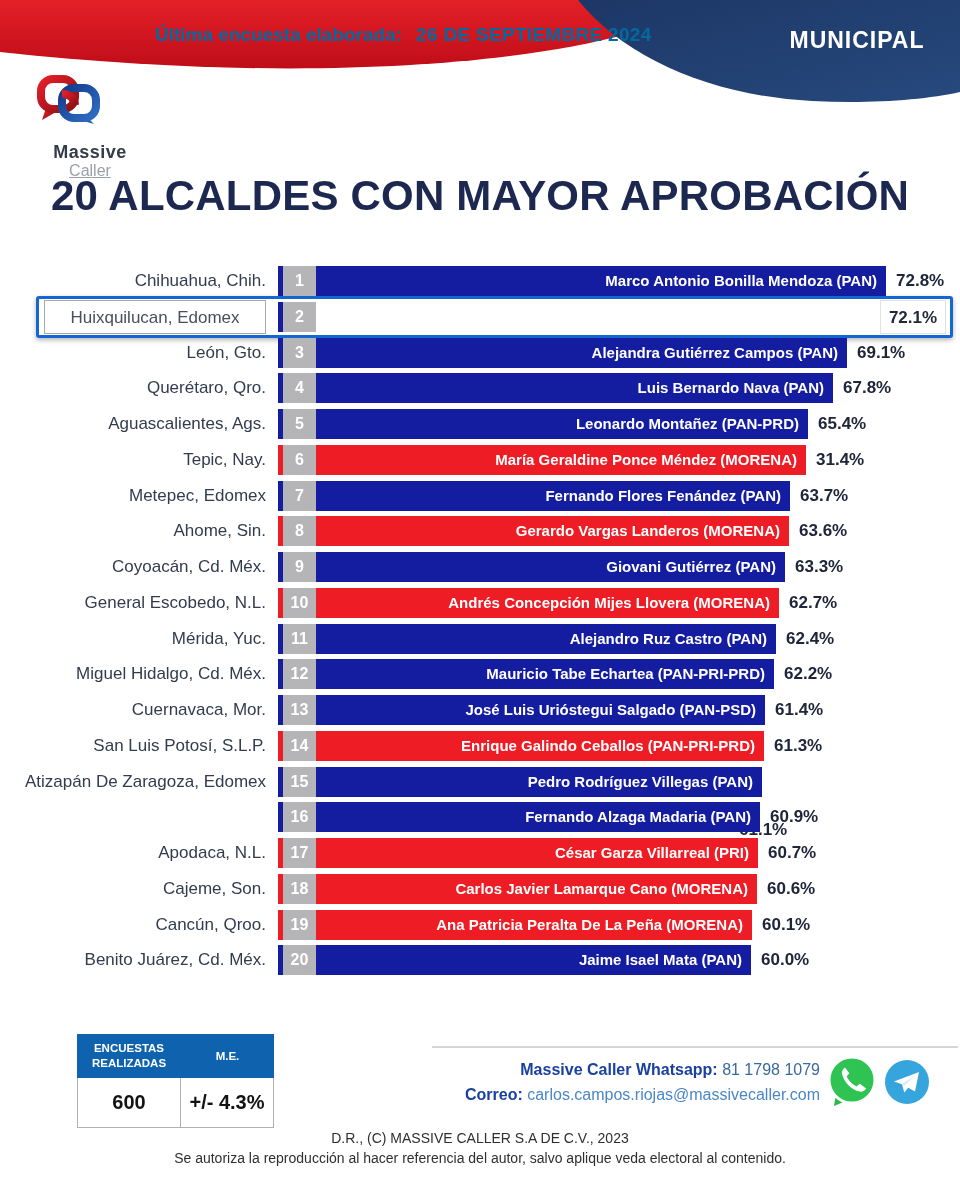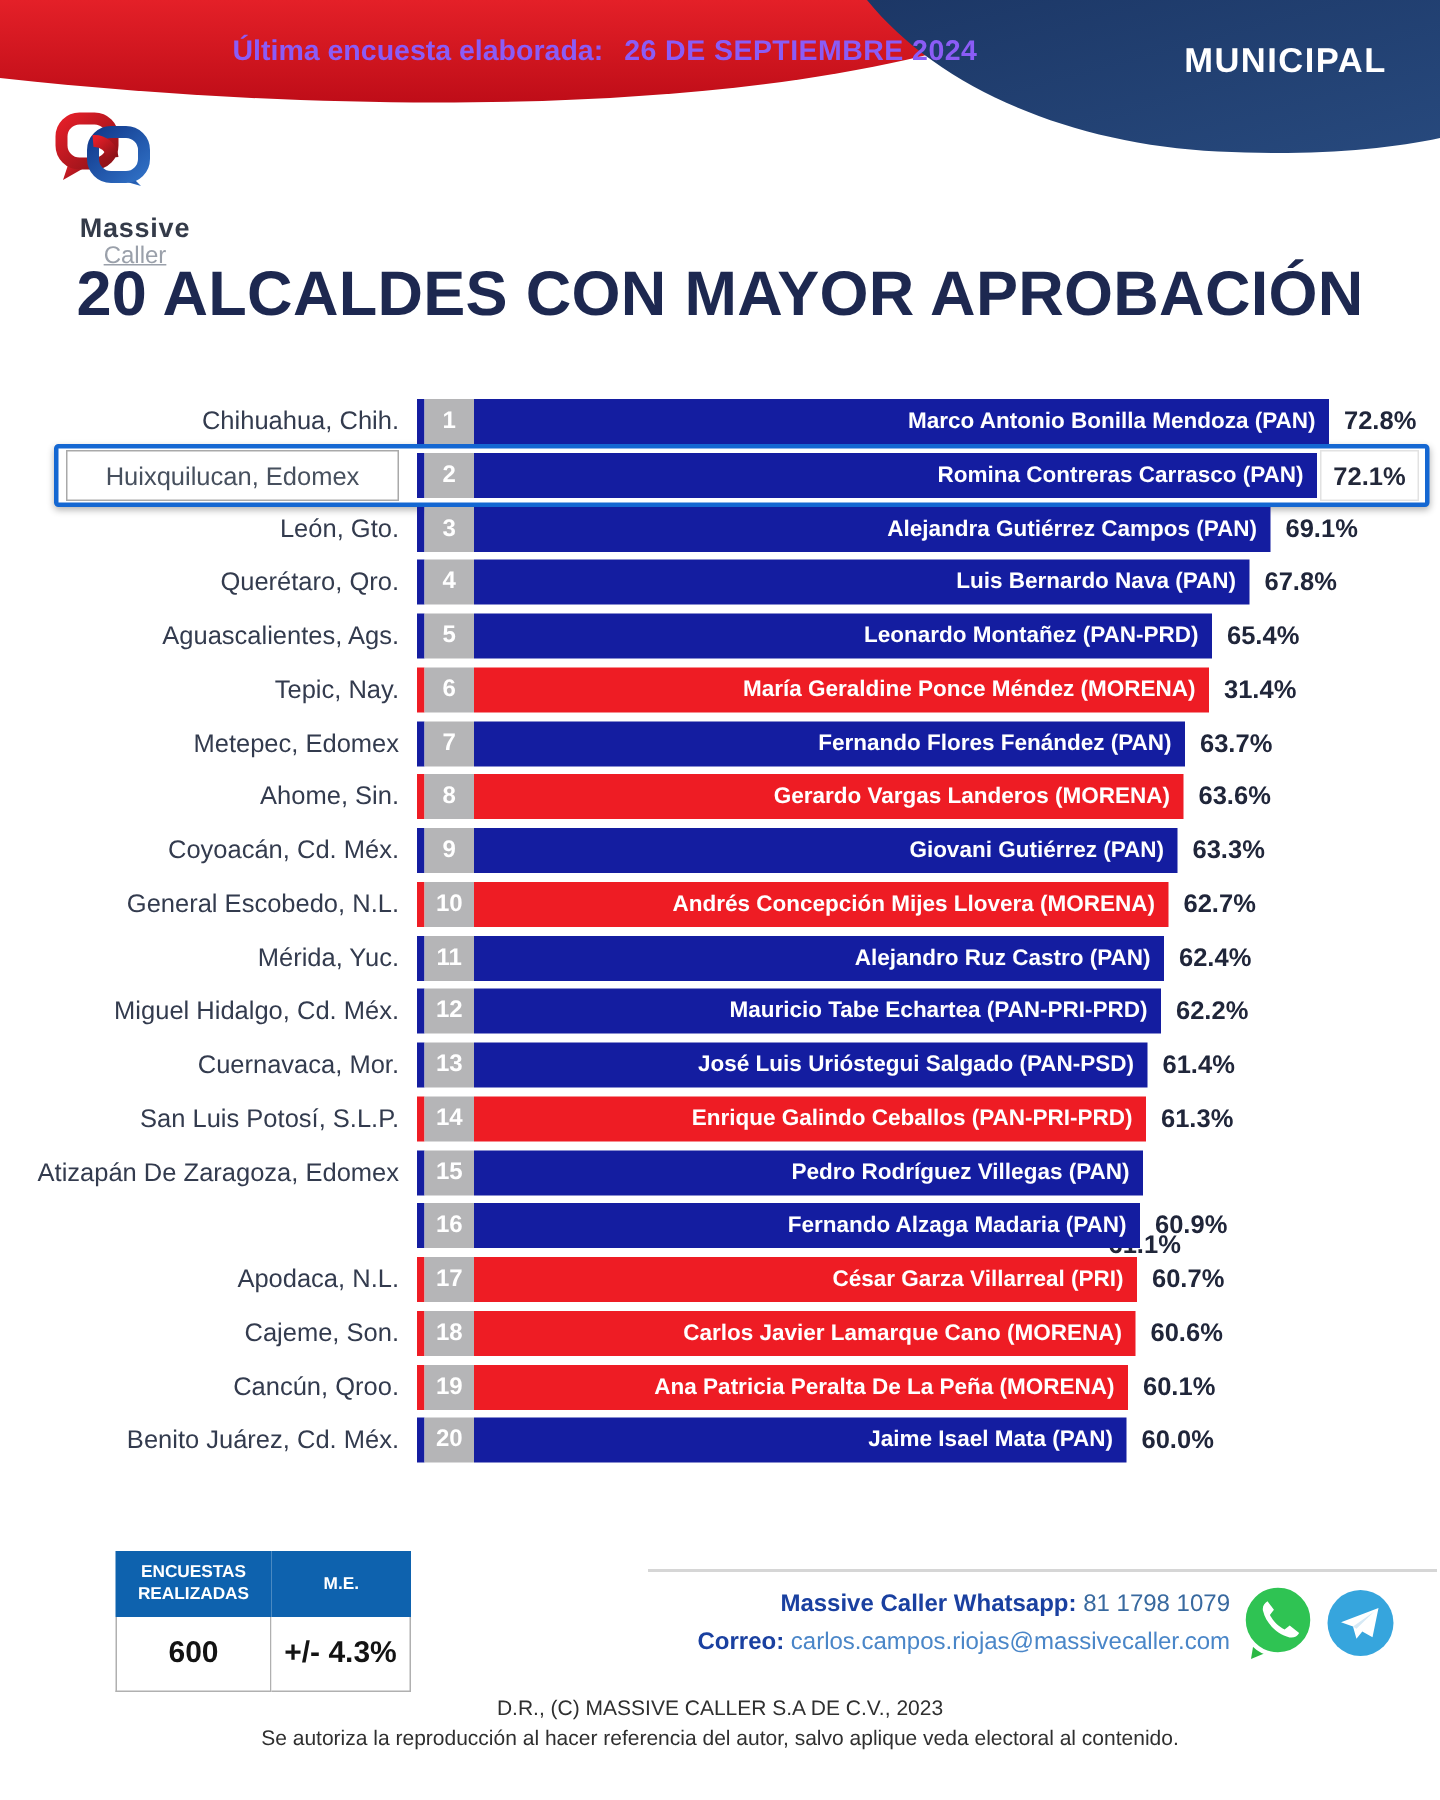--- a/index.html
+++ b/index.html
@@ -2,21 +2,21 @@
 <html><head>
 <meta charset="utf-8">
 <title>20 Alcaldes con Mayor Aprobación</title>
 <style>
   html,body{margin:0;padding:0;background:#fff;}
   #page{position:relative;width:960px;height:1200px;background:#fff;overflow:hidden;
         font-family:"Liberation Sans",sans-serif;}
 
   
   #header-svg{position:absolute;top:0;left:0;}
-  .ribbon-text{position:absolute;top:24px;left:155px;display:flex;gap:14px;color:#8b5cf6;z-index:3;}
+  .ribbon-text{position:absolute;top:24px;left:155px;display:flex;gap:14px;color:#0369a1;z-index:3;}
   .ribbon-label{font-size:19px;font-weight:700;}
   .ribbon-date{font-size:19px;font-weight:800;letter-spacing:.3px;}
   .municipal{position:absolute;top:27px;left:772px;width:170px;text-align:center;color:#fff;
              font-size:23px;font-weight:800;letter-spacing:1px;z-index:3;}
 
   
   .logo{position:absolute;top:74px;left:30px;width:150px;z-index:3;}
   .logo svg{display:block;margin-left:6px;}
   .logo-massive{margin-top:18px;width:120px;text-align:center;font-size:18px;font-weight:700;
                 color:#343b49;letter-spacing:.5px;}
@@ -127,21 +127,20 @@
         <div class="stripe" style="background: rgb(20, 29, 160);"></div>
         <div class="numbox">1</div>
         <div class="bar" style="width: 570px; background: rgb(20, 29, 160);">Marco Antonio Bonilla Mendoza (PAN)</div>
         <div class="pct" style="left: 896px;">72.8%</div>
       </div>
       <div class="hl-frame" style="top: 29.75px;"></div>
       <div class="row hl" style="top: 35.75px;">
         <div class="city">Huixquilucan, Edomex</div>
         <div class="stripe" style="background: rgb(20, 29, 160);"></div>
         <div class="numbox">2</div>
-        <div class="bar" style="width: 562px; background: rgb(20, 29, 160);">Romina Contreras Carrasco (PAN)</div>
         <div class="hl-pctbox" style="left: 880px;">72.1%</div>
       </div>
       <div class="row" style="top: 71.5px;">
         <div class="city">León, Gto.</div>
         <div class="stripe" style="background: rgb(20, 29, 160);"></div>
         <div class="numbox">3</div>
         <div class="bar" style="width: 531px; background: rgb(20, 29, 160);">Alejandra Gutiérrez Campos (PAN)</div>
         <div class="pct" style="left: 857px;">69.1%</div>
       </div>
       <div class="row" style="top: 107.25px;">

